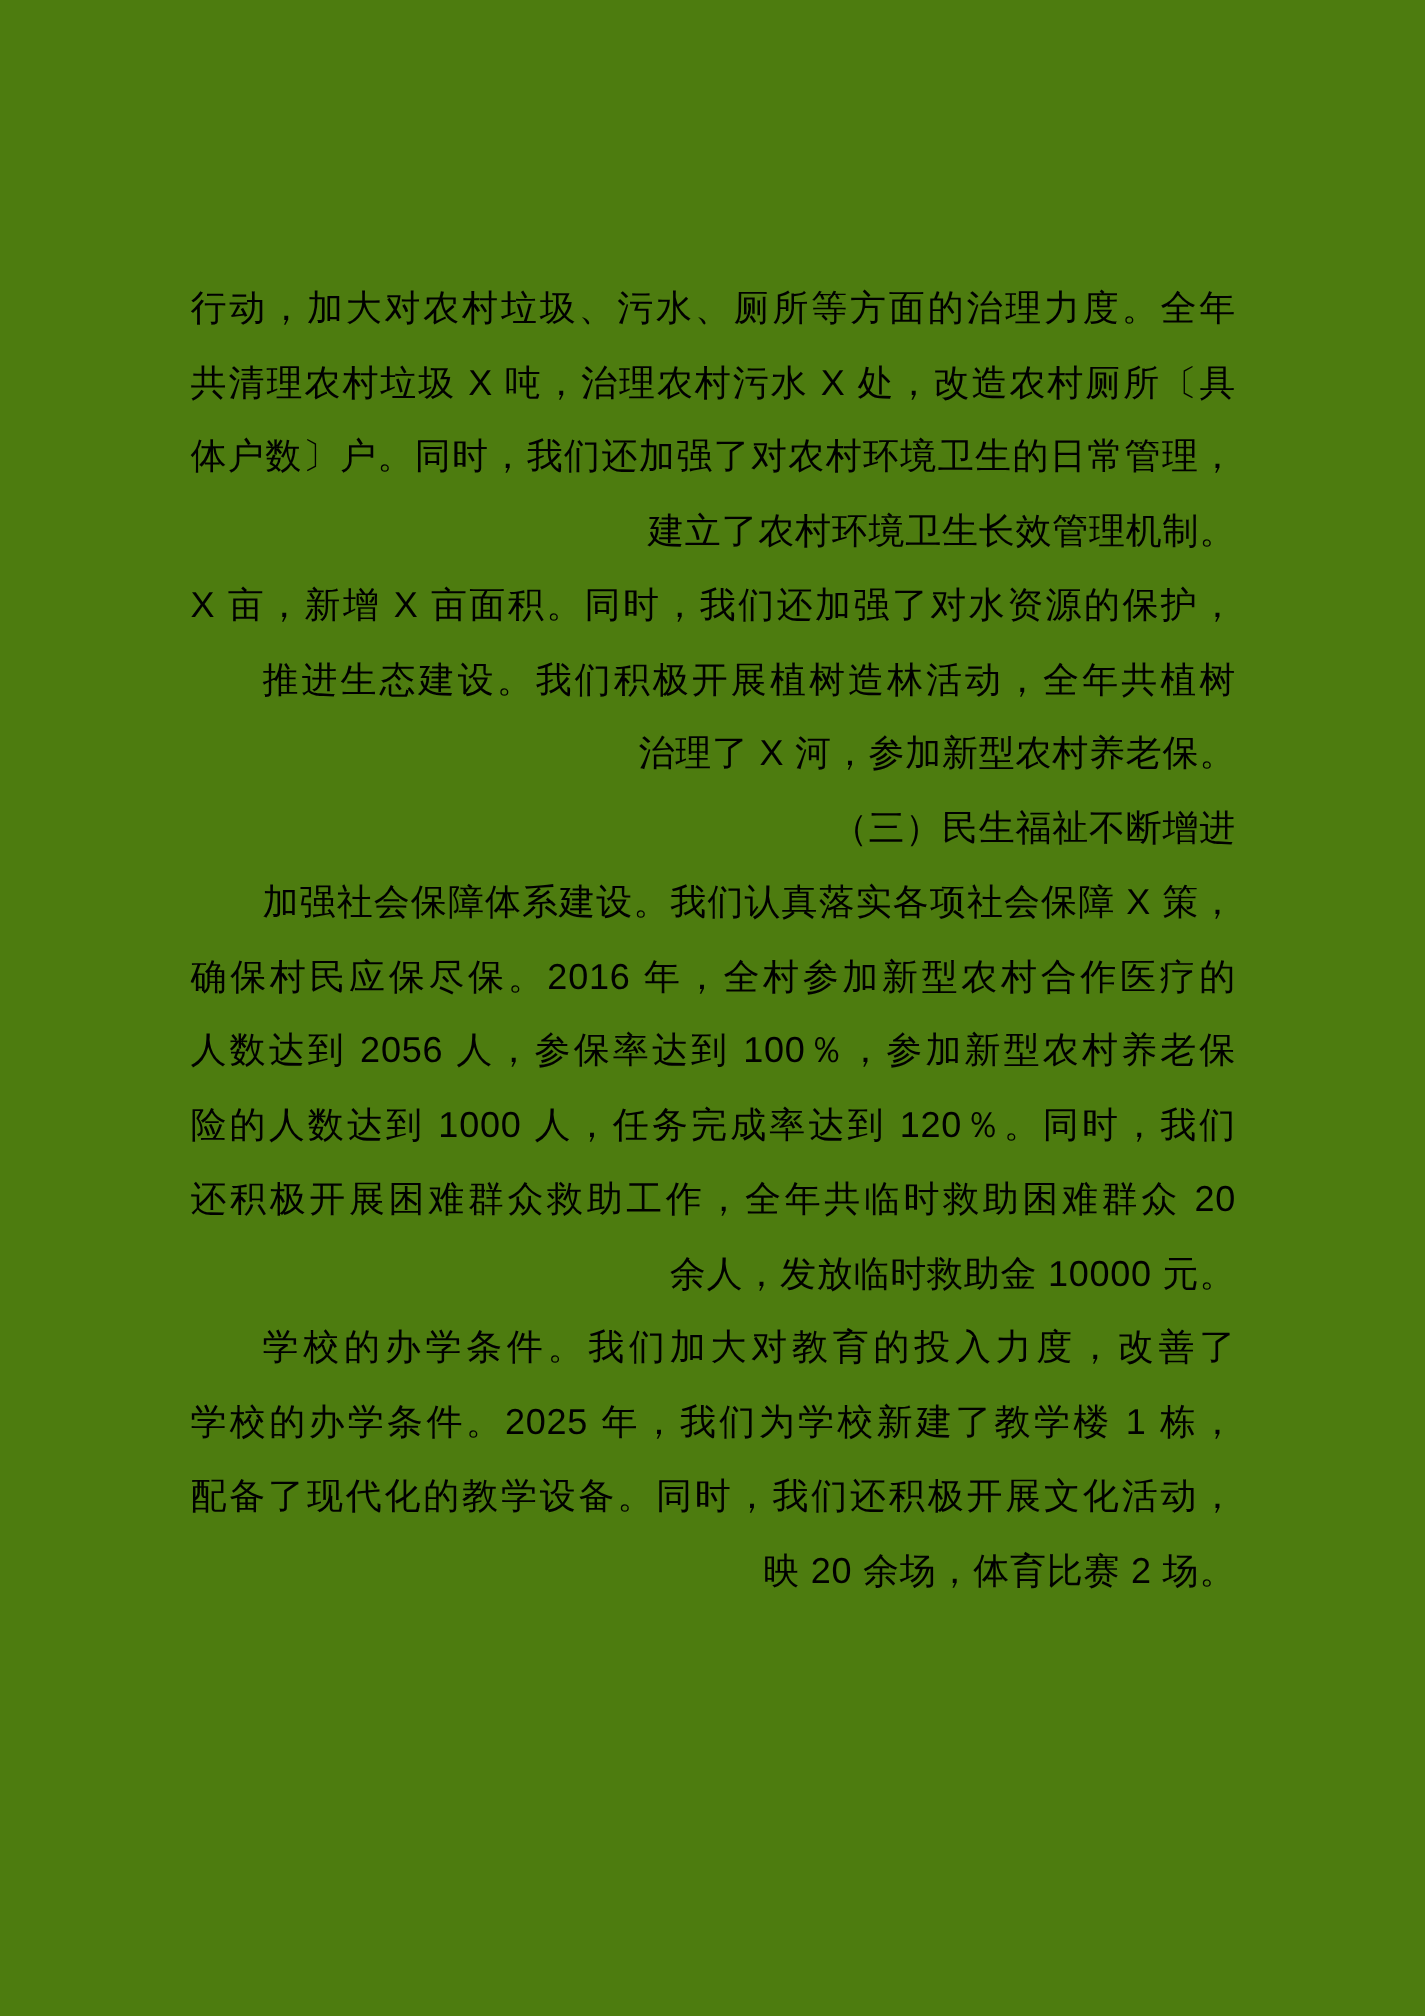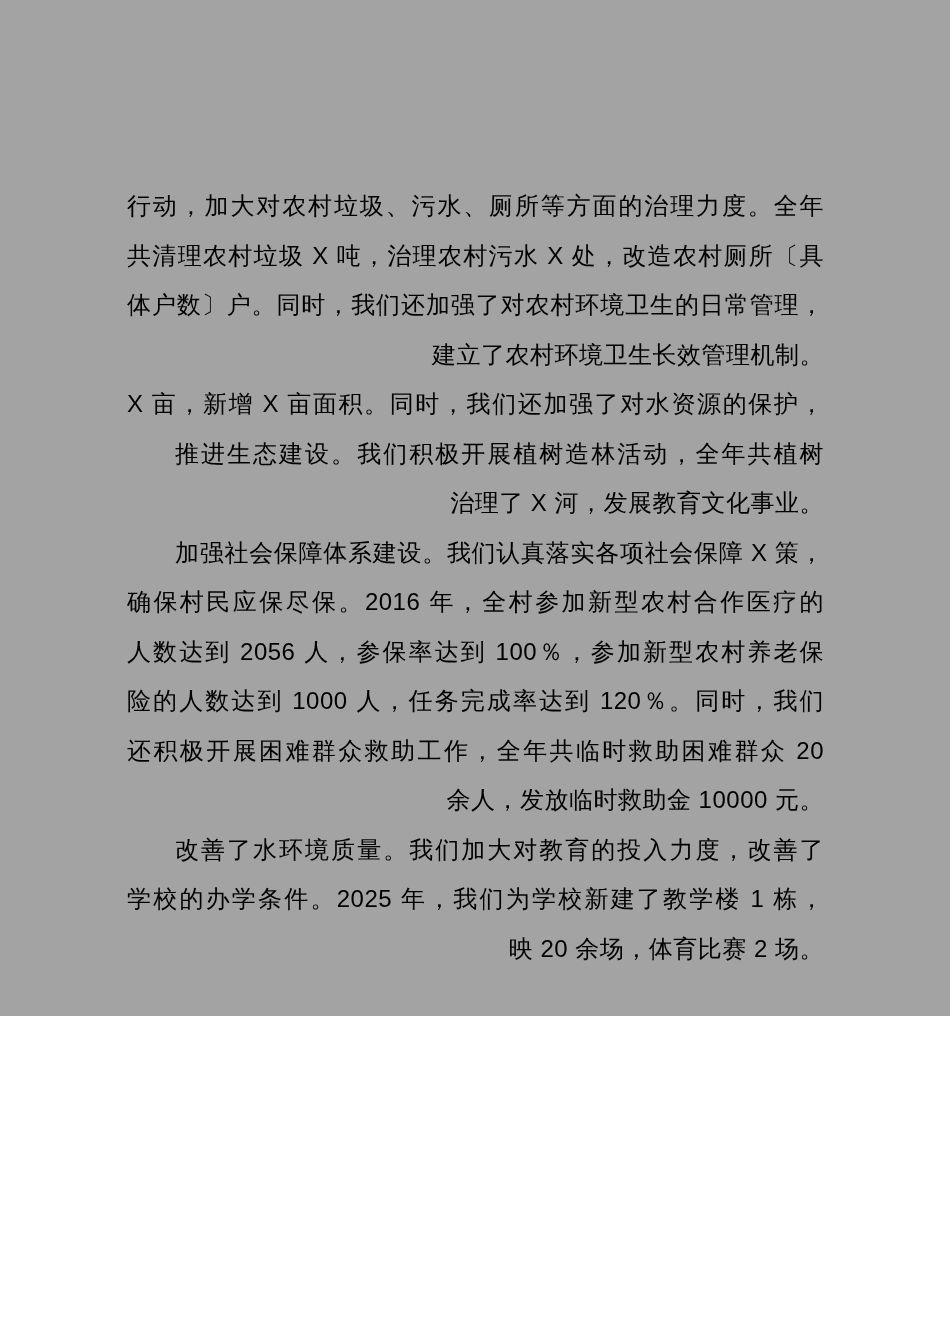--- a/index.html
+++ b/index.html
@@ -3,22 +3,22 @@
 <meta charset="utf-8">
 <style>
   html, body {
     margin: 0;
     padding: 0;
     background: #ffffff;
   }
   .page {
     position: relative;
     width: 950px;
-    height: 1016px;
-    background: #a3a3a3;
+    height: 1344px;
+    background: #4d7c0f;
     overflow: hidden;
   }
   .content {
     position: absolute;
     left: 127px;
     top: 181px;
     width: 697px;
     color: #000000;
     font-family: "Liberation Sans", sans-serif;
     font-size: 24px;
@@ -52,29 +52,33 @@
   <div class="content">
       <div class="paragraph">
         <div class="line just">行动，加大对农村垃圾、污水、厕所等方面的治理力度。全年</div>
         <div class="line just">共清理农村垃圾 X 吨，治理农村污水 X 处，改造农村厕所〔具</div>
         <div class="line just">体户数〕户。同时，我们还加强了对农村环境卫生的日常管理，</div>
         <div class="line">建立了农村环境卫生长效管理机制。</div>
       </div>
       <div class="paragraph">
         <div class="line just">X 亩，新增 X 亩面积。同时，我们还加强了对水资源的保护，</div>
         <div class="line indent just">推进生态建设。我们积极开展植树造林活动，全年共植树</div>
-        <div class="line">治理了 X 河，发展教育文化事业。</div>
+        <div class="line">治理了 X 河，参加新型农村养老保。</div>
+      </div>
+      <div class="paragraph">
+        <div class="line indent">（三）民生福祉不断增进</div>
       </div>
       <div class="paragraph">
         <div class="line indent just">加强社会保障体系建设。我们认真落实各项社会保障 X 策，</div>
         <div class="line just">确保村民应保尽保。2016 年，全村参加新型农村合作医疗的</div>
         <div class="line just">人数达到 2056 人，参保率达到 100％，参加新型农村养老保</div>
         <div class="line just">险的人数达到 1000 人，任务完成率达到 120％。同时，我们</div>
         <div class="line just">还积极开展困难群众救助工作，全年共临时救助困难群众 20</div>
         <div class="line">余人，发放临时救助金 10000 元。</div>
       </div>
       <div class="paragraph">
-        <div class="line indent just">改善了水环境质量。我们加大对教育的投入力度，改善了</div>
+        <div class="line indent just">学校的办学条件。我们加大对教育的投入力度，改善了</div>
         <div class="line just">学校的办学条件。2025 年，我们为学校新建了教学楼 1 栋，</div>
+        <div class="line just">配备了现代化的教学设备。同时，我们还积极开展文化活动，</div>
         <div class="line">映 20 余场，体育比赛 2 场。</div>
       </div>
     </div>
 </div>
 
 </body></html>

